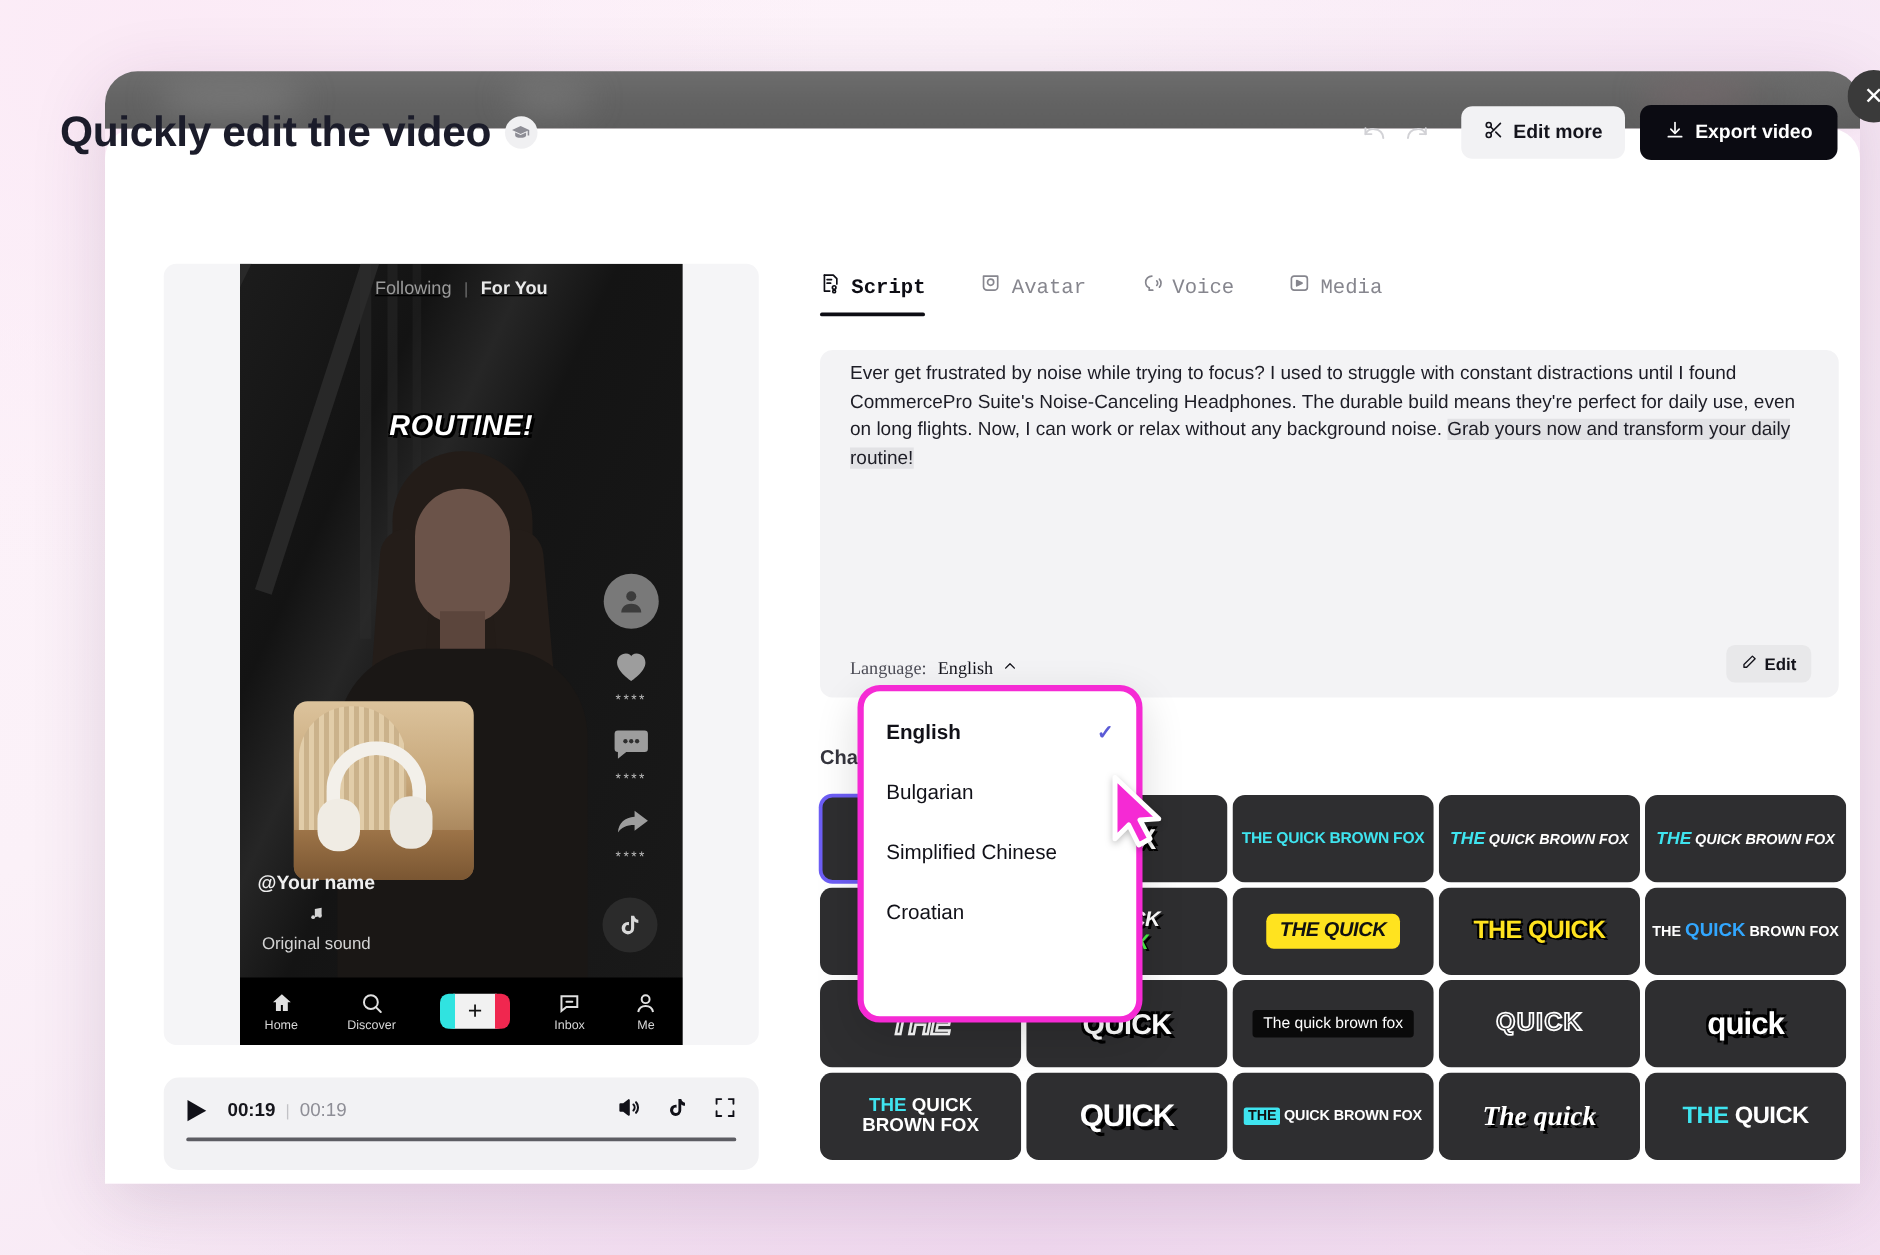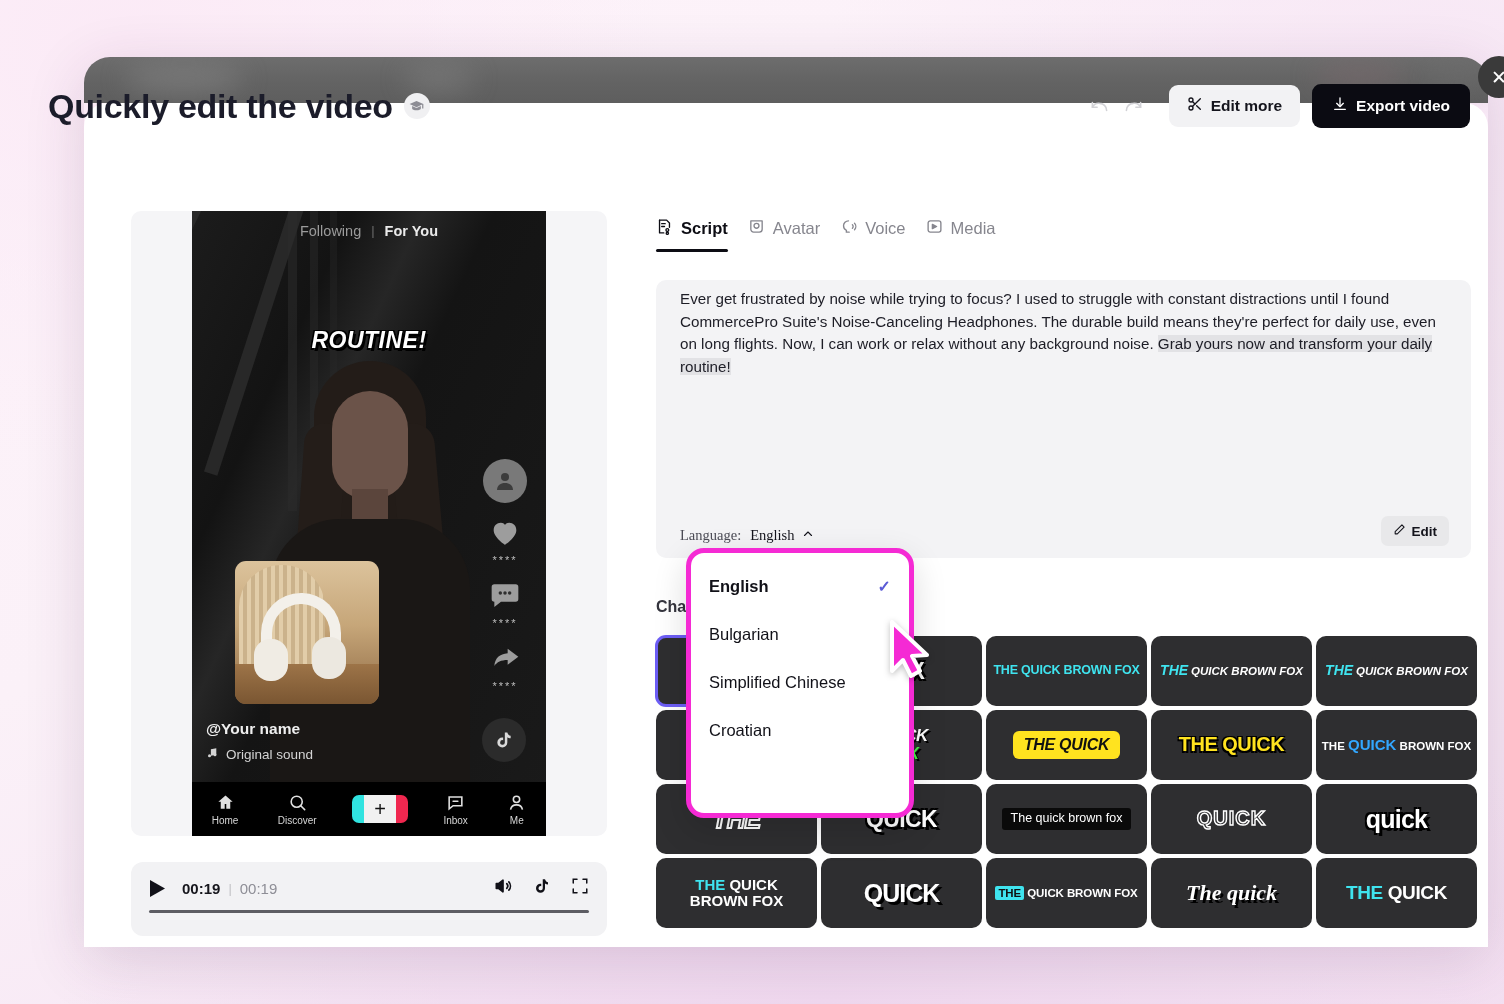--- a/index.html
+++ b/index.html
@@ -106,21 +106,21 @@
     background: #6b5349; border-radius: 38px 38px 34px 34px;
   }
   #person .neck { position:absolute; left: 90px; top:128px; width:36px; height:42px; background:#5b453c;}
   #person .body {
     position: absolute; left: 8px; top: 158px; width: 200px; height: 330px;
     background: #1a1715; border-radius: 70px 70px 0 0;
   }
   #video-topnav {
     position: absolute; left: 0; top: 12px; width: 100%;
     display: flex; justify-content: center; align-items: flex-start; gap: 10px;
-    font-size: 14.5px; z-index: 6;
+    font-size: 14.5px; z-index: 6; text-decoration: underline;
   }
   #video-topnav .following { color: #9b9b9b; }
   #video-topnav .sep { color: #6d6d6d; font-size: 13px; }
   #video-topnav .foryou { color: #eaeaea; font-weight: bold; }
   #video-caption {
     position: absolute; left: 0; top: 80px; width: 100%; text-align: center;
     font-size: 23px; font-weight: bold; font-style: italic; color: #fff;
     letter-spacing: .5px; z-index: 6;
     text-shadow: 2.5px 2.5px 0 #000, -1.5px -1.5px 0 #000, 1.5px -1.5px 0 #000, -1.5px 1.5px 0 #000;
     margin-top: 36px;
@@ -159,21 +159,21 @@
   .vs-item { display: flex; flex-direction: column; align-items: center; }
   .vs-circle {
     width: 44px; height: 44px; border-radius: 50%;
     background: rgba(155,155,155,.75);
     display: flex; align-items: center; justify-content: center;
   }
   .vs-plain { display: flex; align-items: center; justify-content: center; height: 42px; }
   .vs-count { color: #bdbdbd; font-size: 11px; letter-spacing: 2px; margin-top: 1px; }
   #video-meta { position: absolute; left: 14px; bottom: 74px; z-index: 7; }
   #video-username { color: #efefef; font-size: 15.5px; font-weight: bold; }
-  #video-sound { color: #d4d4d4; font-size: 13.5px; display: flex; align-items: center; gap: 7px; margin-top: 8px;}
+  #video-sound { color: #d4d4d4; font-size: 13.5px; display: flex; align-items: center; gap: 7px; margin-top: 8px; flex-direction: column;}
   #tiktok-disc {
     position: absolute; right: 20px; bottom: 74px; width: 44px; height: 44px;
     border-radius: 50%; background: #2b2b2b; z-index: 7;
     display: flex; align-items: center; justify-content: center;
   }
   #video-bottomnav {
     position: absolute; left:0; bottom: 0; width: 100%; height: 54px; z-index: 8;
     background: #000; display: flex; align-items: center; justify-content: space-around;
   }
   .bn-item { display:flex; flex-direction: column; align-items: center; gap: 3px; cursor: pointer;}
@@ -197,21 +197,21 @@
   #time-sep { color:#c2c2c6; margin: 0 8px; font-size: 13px;}
   #time-total { font-size: 15px; color:#8e8e96; }
   #player-icons { margin-left:auto; display:flex; align-items:center; gap: 20px; }
   #progress-track {
     position:absolute; left: 18px; right: 18px; top: 48px; height: 3px;
     background: #5d5d63; border-radius: 2px;
   }
 
   
   #tabs-row {
-    position: absolute; left: 656px; top: 218px; display: flex; align-items: center; gap: 20px;
+    position: absolute; left: 656px; top: 218px; display: flex; align-items: center; gap: 44px; font-family: Liberation Mono, monospace;
   }
   .tab {
     display: flex; align-items: center; gap: 8px; cursor: pointer;
     font-size: 16.5px; color: #86868e; padding-bottom: 13px; position: relative;
   }
   .tab.active { color: #0d0d14; font-weight: bold; }
   .tab.active::after {
     content:''; position:absolute; left:0; right:0; bottom:0; height: 3px;
     background: #0d0d14; border-radius: 2px;
   }

